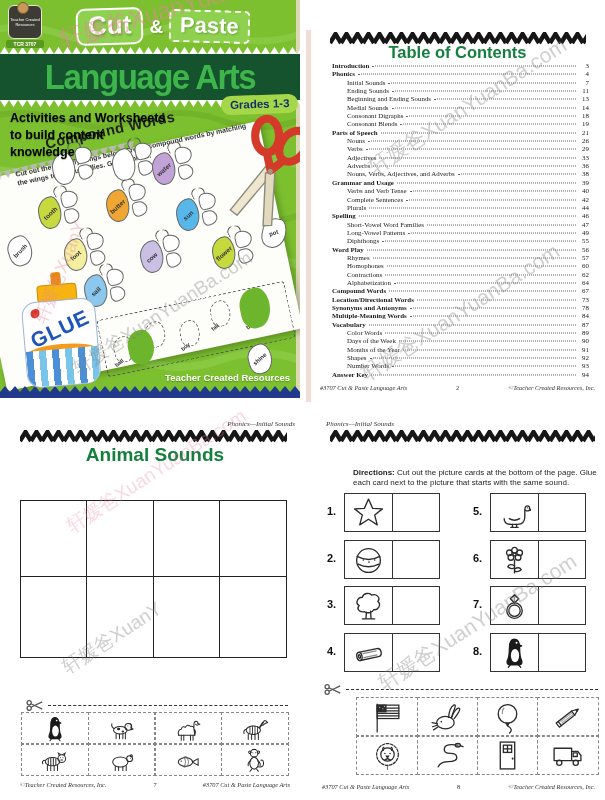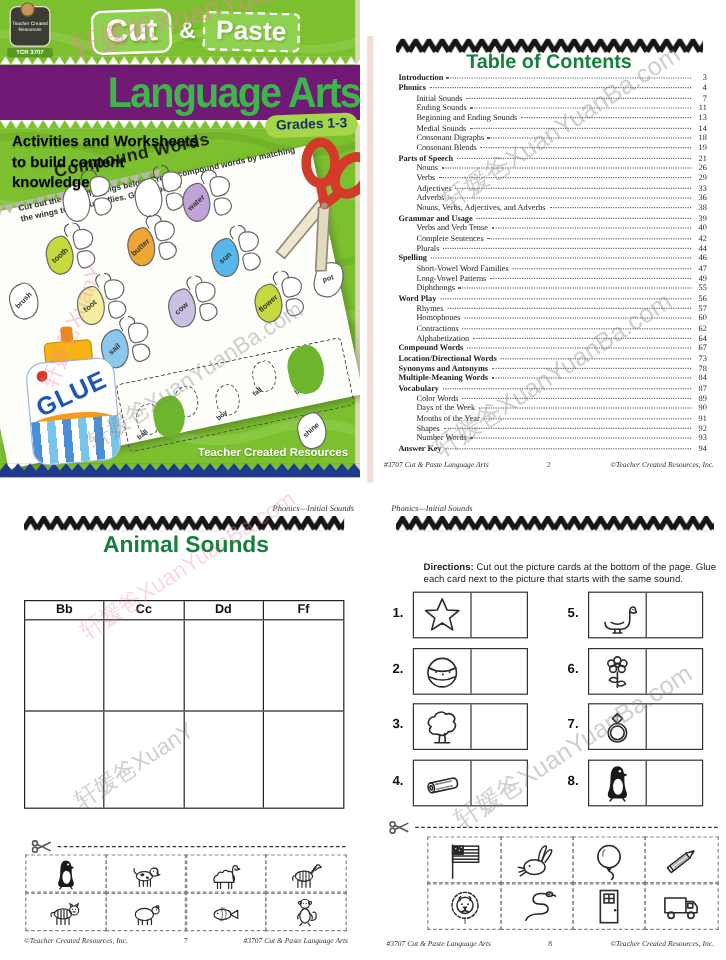--- a/index.html
+++ b/index.html
@@ -23,22 +23,22 @@
           justify-content:center;z-index:7;}
   .cutpatch{background:#8ed14f;border:2px solid #fff;border-radius:9px;padding:0 10px 2px;
             font-size:26px;font-weight:800;color:#fff;transform:rotate(-2deg);
             text-shadow:1px 2px 2px rgba(40,90,0,.35);}
   .amp{font-size:19px;font-weight:800;color:#fff;text-shadow:1px 1px 2px rgba(40,90,0,.35);}
   .pastepatch{background:#8ed14f;border:2px dashed #fff;border-radius:5px;padding:1px 9px 2px;
               font-size:22px;font-weight:800;color:#fff;transform:rotate(1.5deg);
               text-shadow:1px 1px 2px rgba(40,90,0,.35);}
 
   .zzstrip{position:absolute;left:0;width:300px;z-index:6;}
-  .band{position:absolute;left:0;top:54px;width:300px;height:46px;background:#701a75;z-index:6;
-        display:flex;align-items:center;justify-content:flex-end;}
+  .band{position:absolute;left:0;top:54px;width:300px;height:46px;background:#14532d;z-index:6;
+        display:flex;align-items:center;justify-content:center;}
   .band h1{margin:0;font-size:33px;font-weight:900;letter-spacing:-1.5px;color:#3eb54b;transform:scaleY(1.08);}
 
   .subtitle{position:absolute;left:10px;top:110px;width:170px;z-index:7;color:#000000;font-weight:bold;
             font-size:12.5px;line-height:17px;white-space:pre-line;text-shadow:0 1px 1px rgba(40,90,0,.4);}
   .grades{position:absolute;right:2px;top:95px;z-index:7;background:#a5d748;color:#16306e;
           font-weight:800;font-size:11.5px;padding:3px 9px 4px;border-radius:12px;transform:rotate(-2deg);}
 
   .paper{position:absolute;left:-18px;top:150px;width:302px;height:212px;background:#fdfdfa;
          transform:rotate(-12deg);box-shadow:2px 3px 7px rgba(0,0,0,.28);z-index:2;border-radius:2px;}
   .torn{position:absolute;left:-4px;top:-5px;width:180px;height:8px;transform:rotate(-1deg);}
@@ -866,26 +866,20 @@
     </footer>
   </section>
 
   <section id="animal" class="page">
     <div class="phead">Phonics—Initial Sounds</div>
     <svg class="zig">
         <rect width="267" height="13" fill="url(#pzz)"></rect>
       </svg>
     <h2 class="ptitle">Animal Sounds</h2>
     <div class="atable">
-      <div class="arow ahead">
-        <span>Bb</span>
-        <span>Cc</span>
-        <span>Dd</span>
-        <span>Ff</span>
-      </div>
       <div class="arow abody1">
           <i></i>
           <i></i>
           <i></i>
           <i></i>
         </div>
       <div class="arow abody2">
           <i></i>
           <i></i>
           <i></i>

